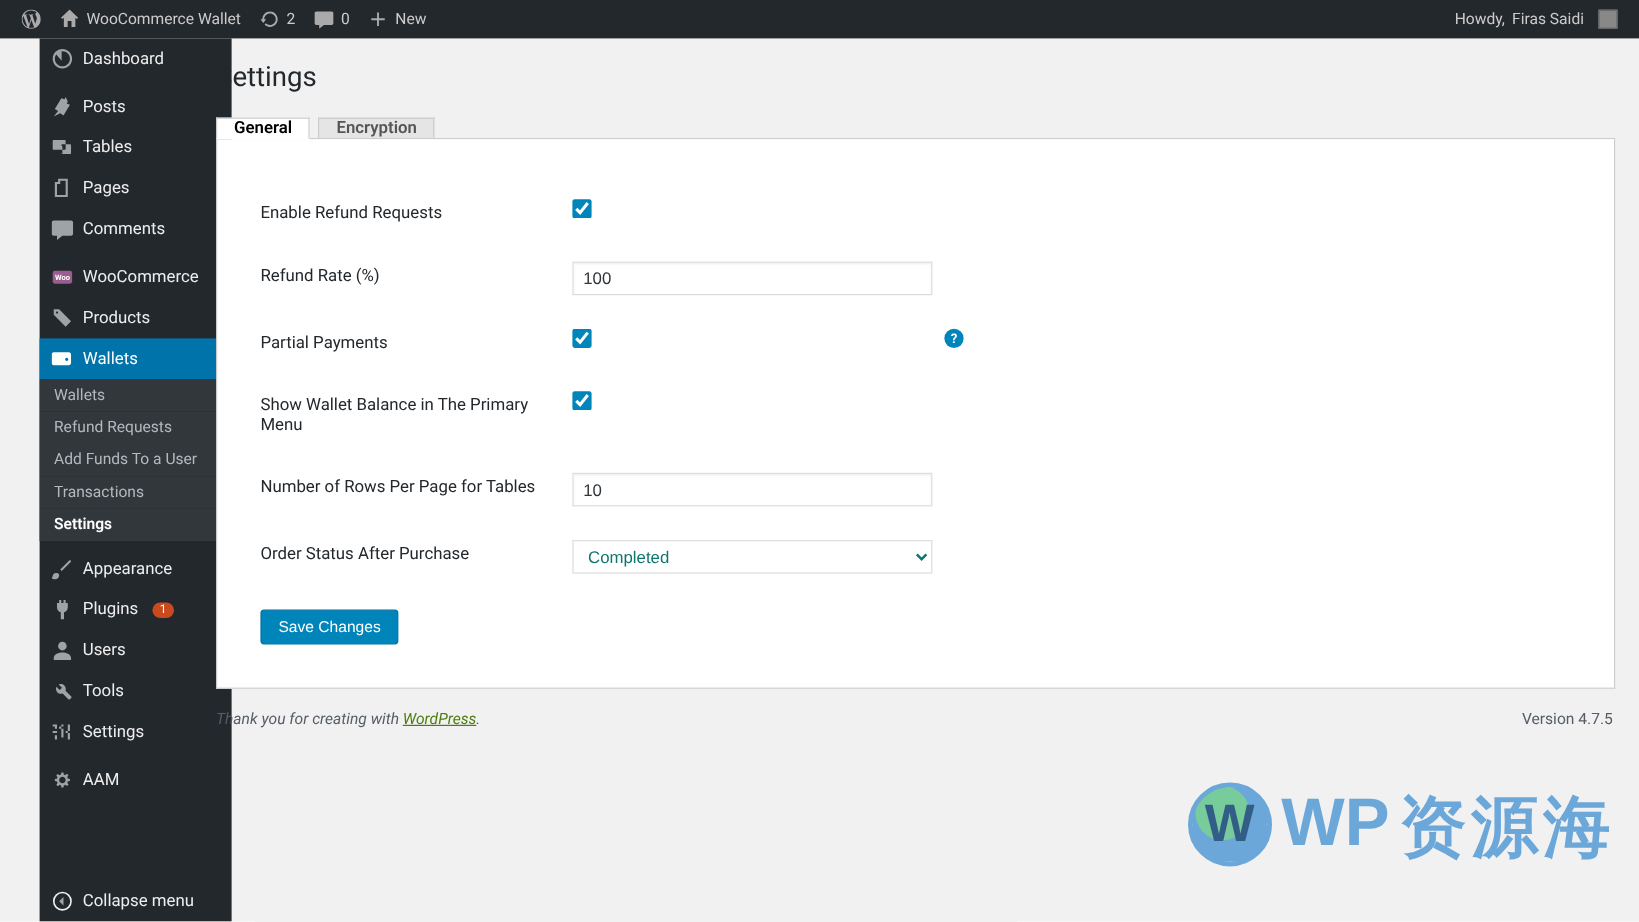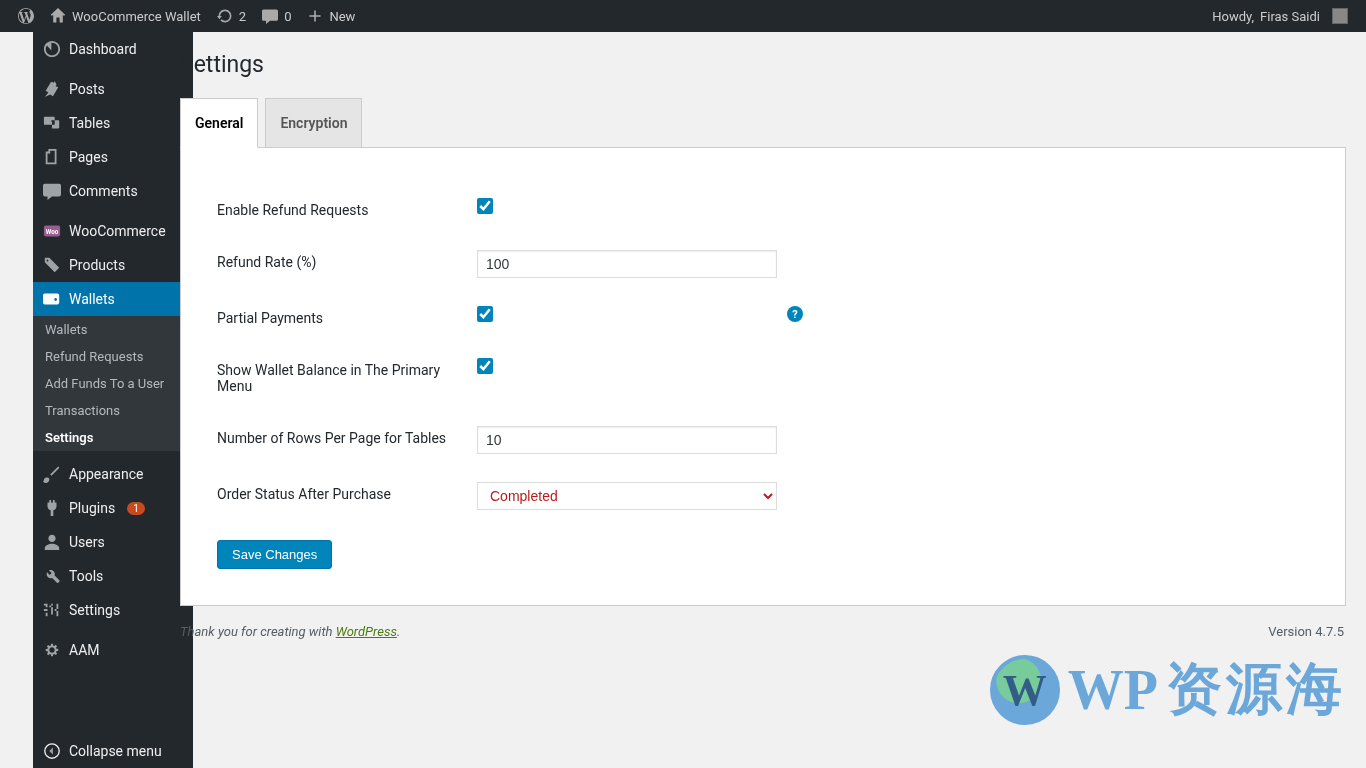--- a/index.html
+++ b/index.html
@@ -106,21 +106,21 @@
   font-size: 23px;
   font-weight: 400;
   color: #23282d;
   padding: 9px 0 20px 0;
 }
 .nav-tabs {
   display: flex;
   border-bottom: 1px solid #ccc;
 }
 .nav-tab {
-  padding: 16px 14px;
+  padding: 0 14px;
   background: #e5e5e5;
   border: 1px solid #ccc;
   border-bottom: none;
   margin-left: 0.5em;
   color: #555;
   cursor: pointer;
   font-size: 14px;
   font-weight: 600;
 }
 .nav-tab.active {
@@ -163,21 +163,21 @@
   background: #fff;
   color: #32373c;
 }
 .select-input {
   width: 300px;
   padding: 4px 8px;
   border: 1px solid #ddd;
   background: #fff;
   font-size: 14px;
   height: 28px;
-  color: #b91c1c;
+  color: #0f766e;
 }
 .help-icon {
   display: inline-flex;
   width: 16px;
   height: 16px;
   border-radius: 50%;
   background: #0085ba;
   color: #fff;
   align-items: center;
   justify-content: center;
@@ -212,25 +212,24 @@
 
 
 .watermark {
   position: absolute;
   right: 20px;
   bottom: 40px;
   font-size: 56px;
   font-weight: 700;
   color: #5ea0d8;
   display: flex;
-  align-items: center;
   gap: 8px;
   opacity: 0.9;
   pointer-events: none;
-  font-family: Liberation Serif, serif;
+  font-family: Liberation Sans, sans-serif;
 }
 .watermark .wm-logo {
   width: 70px; height: 70px;
   border-radius: 50%;
   border: 4px solid #5ea0d8;
   background: radial-gradient(circle at 40% 35%, #6cc893 40%, #5ea0d8 42%);
   position: relative;
   overflow: hidden;
 }
 .watermark .wm-logo::before {

